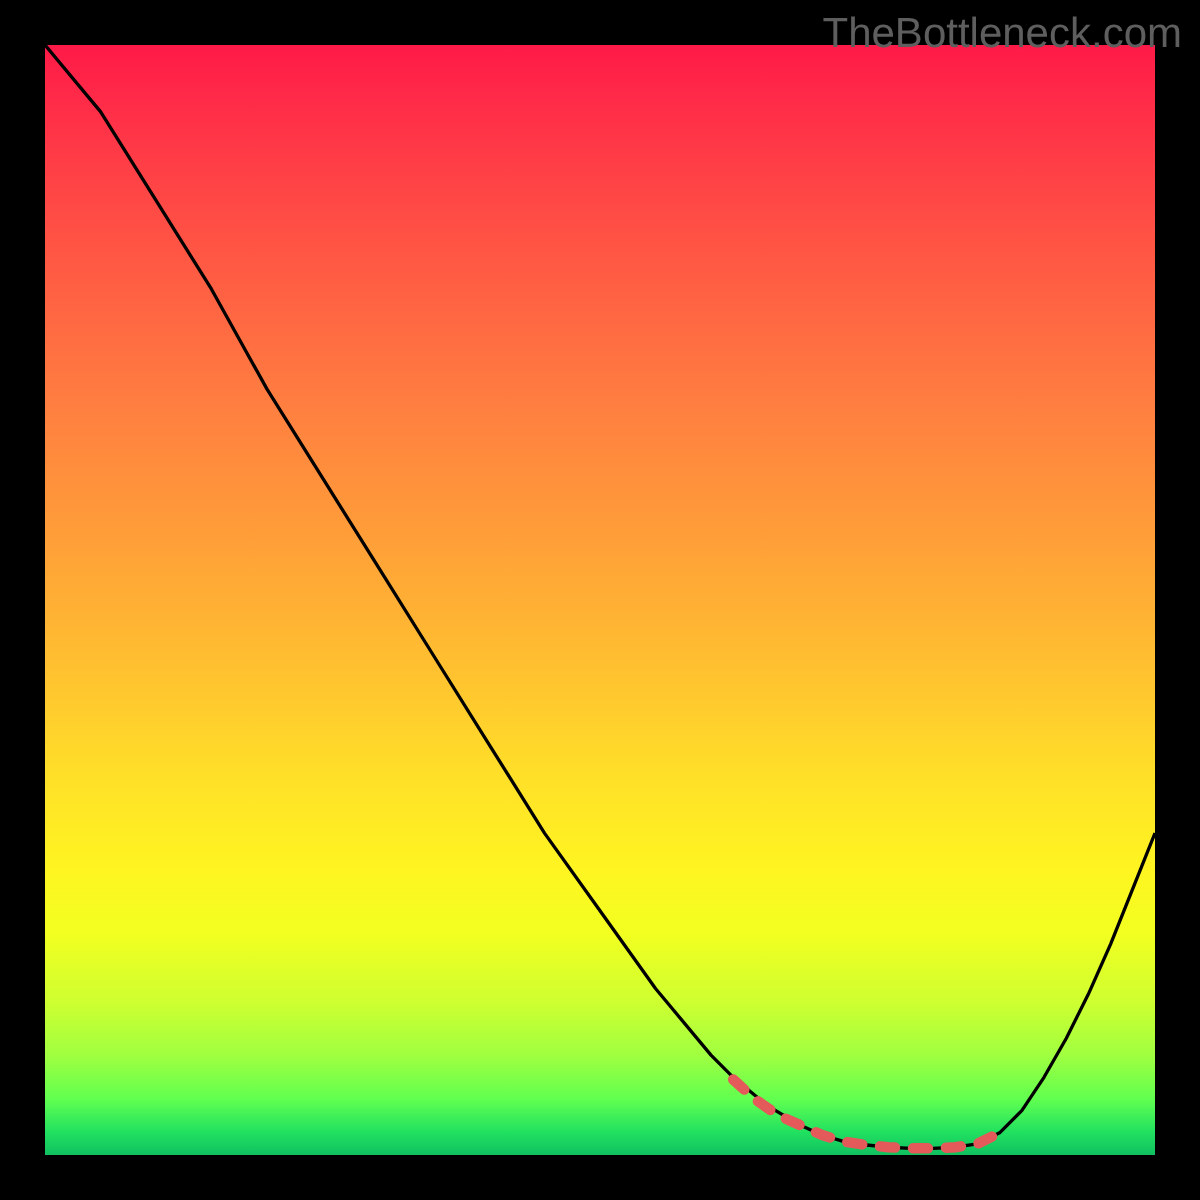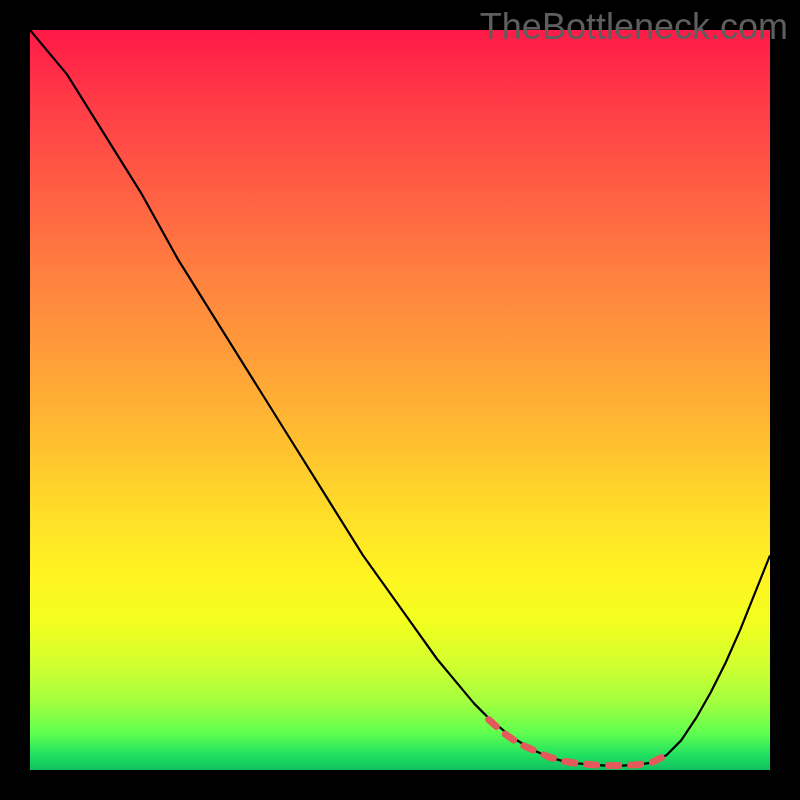--- a/index.html
+++ b/index.html
@@ -8,21 +8,21 @@
     height: 800px;
     background: #000;
     position: relative;
     font-family: Arial, sans-serif;
   }
   .watermark {
     position: absolute;
     top: 6px;
     right: 12px;
     color: #5e5e5e;
-    font-size: 36px;
+    font-size: 28px;
     font-weight: 500;
     z-index: 10;
   }
   .plot-area {
     position: absolute;
     left: 30px;
     top: 30px;
     width: 740px;
     height: 740px;
     overflow: hidden;

